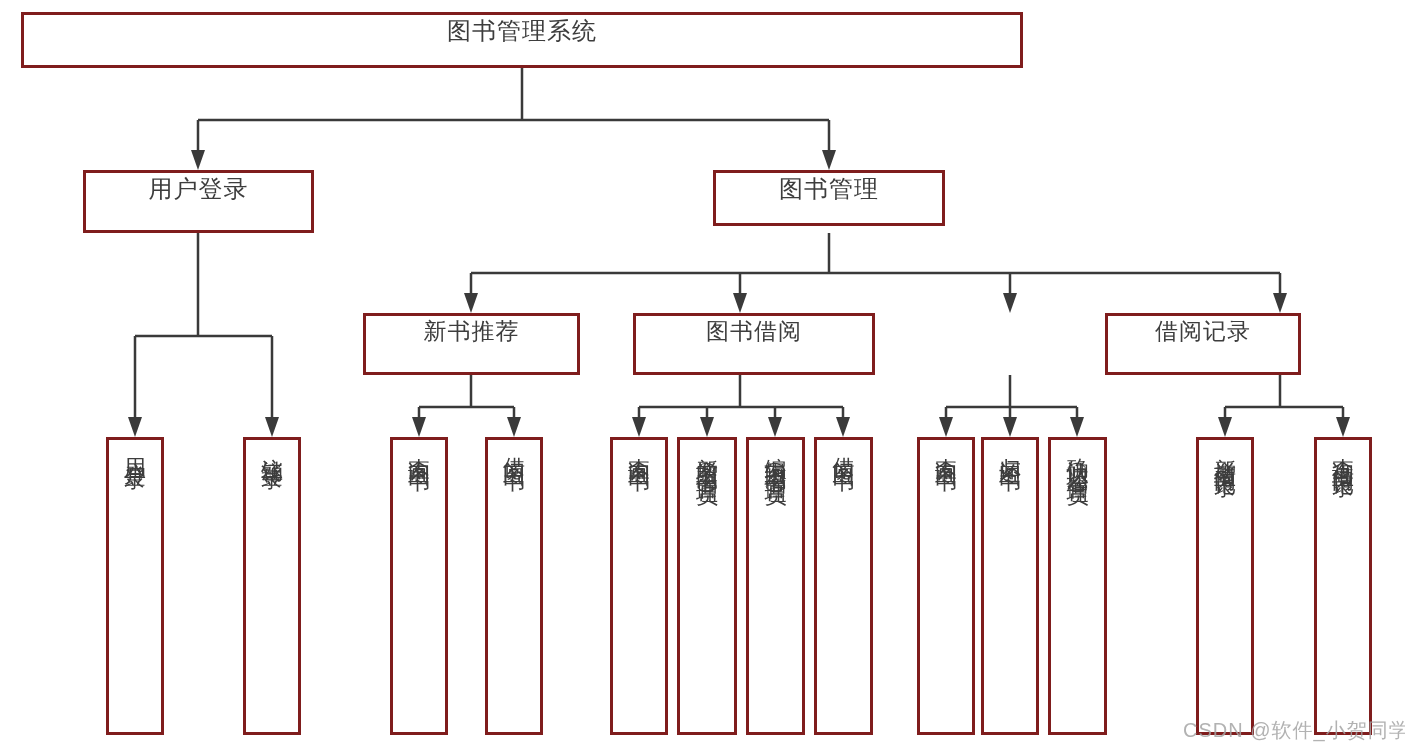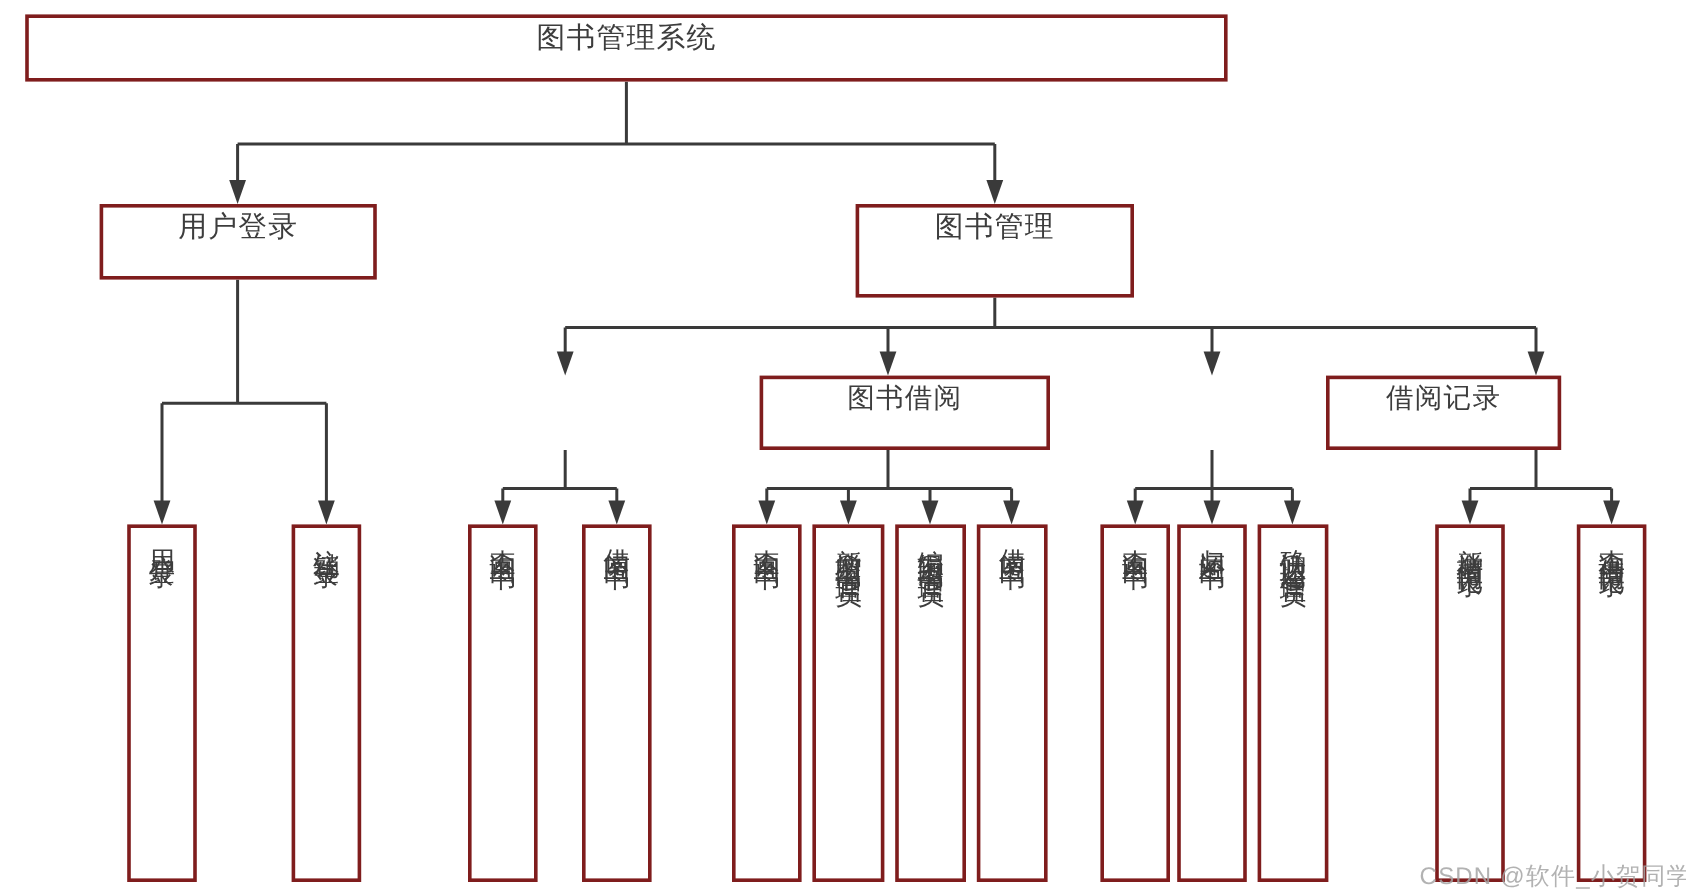--- a/index.html
+++ b/index.html
@@ -113,24 +113,27 @@
     </g>
   </svg>
 
   <div class="node node-root" style="left:21px; top:12px; width:1002px; height:56px;">
     <span>图书管理系统</span>
   </div>
 
   <div class="node node-l2" style="left:83px; top:170px; width:231px; height:63px;">
     <span>用户登录</span>
   </div>
-  <div class="node node-l2" style="left:713px; top:170px; width:232px; height:78px;font-family:Liberation Serif, serif;">
+  <div class="node node-l2" style="left:713px; top:170px; width:232px; height:56px;font-family:Liberation Serif, serif;">
     <span>图书管理</span>
   </div>
 
+  <div class="node node-l3" style="left:363px; top:313px; width:217px; height:62px;">
+    <span>新书推荐</span>
+  </div>
   <div class="node node-l3" style="left:633px; top:313px; width:242px; height:62px;">
     <span>图书借阅</span>
   </div>
   <div class="node node-l3" style="left:1105px; top:313px; width:196px; height:62px;">
     <span>借阅记录</span>
   </div>
 
   <div class="node leaf" style="left:106px; top:437px; width:58px; height:298px;">
     <span>用户登录</span>
   </div>

